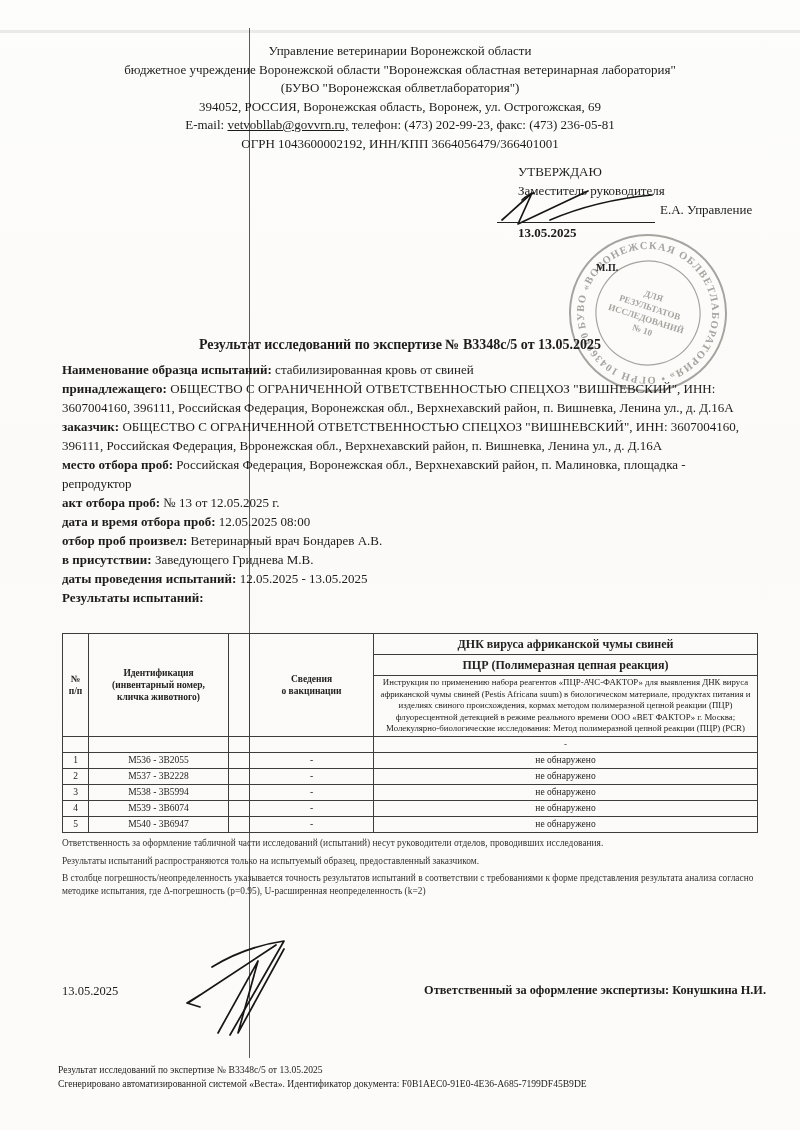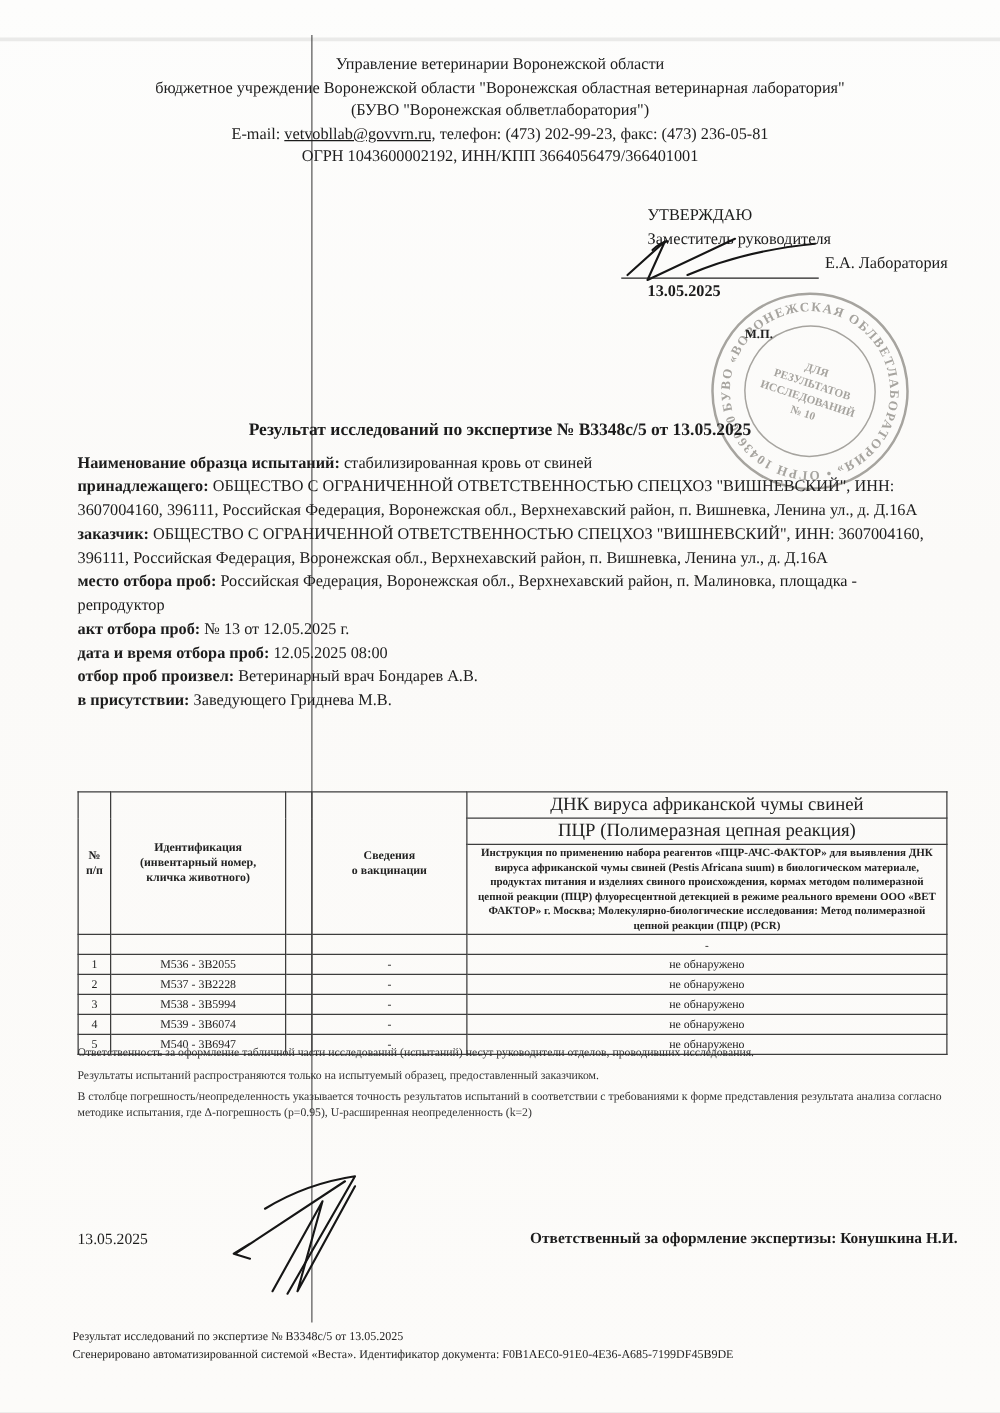--- a/index.html
+++ b/index.html
@@ -25,22 +25,22 @@
   .mp-mark{position:absolute;left:596px;top:262px;font-size:10px;font-weight:bold;color:#222;}
 
   .doc-title{position:absolute;left:50px;top:337px;width:700px;text-align:center;font-size:14px;font-weight:bold;}
 
   .info{position:absolute;left:62px;top:360px;width:696px;font-size:13px;line-height:19px;}
   .info b{font-weight:bold;}
 
   .rtable{position:absolute;left:62px;top:633px;width:696px;border-collapse:collapse;table-layout:fixed;}
   .rtable td,.rtable th{border:1px solid #3d3d3d;padding:1px 3px;text-align:center;vertical-align:middle;color:#222;}
   .hdr-small{font-size:9.5px;font-weight:bold;white-space:pre-line;line-height:12px;}
-  .hdr-bold{font-size:15px;font-weight:normal;height:18px;}
-  .hdr-instr{font-size:8.8px;font-weight:bold;line-height:11.5px;padding:2px 6px;}
+  .hdr-bold{font-size:12px;font-weight:bold;height:18px;}
+  .hdr-instr{font-size:8.8px;font-weight:normal;line-height:11.5px;padding:2px 6px;}
   .dash-row td{height:13px;font-size:9px;}
   .data-row td{height:13px;font-size:9.5px;}
 
   .notes{position:absolute;left:62px;top:837px;width:702px;font-size:9.4px;line-height:12.5px;color:#333;}
   .notes .note{margin-bottom:5px;}
 
   .signoff-date{position:absolute;left:62px;top:984px;font-size:12.5px;}
   .sig2{position:absolute;left:172px;top:935px;}
   .responsible{position:absolute;right:34px;top:983px;font-size:12.3px;font-weight:bold;}
 
@@ -54,37 +54,38 @@
 
 <div class="page">
 
   <div class="scan-band"></div>
   <div class="fold-line"></div>
 
   <div class="header">
     <div>Управление ветеринарии Воронежской области</div>
     <div>бюджетное учреждение Воронежской области "Воронежская областная ветеринарная лаборатория"</div>
     <div>(БУВО "Воронежская облветлаборатория")</div>
+    <div>394052, РОССИЯ, Воронежская область, Воронеж, ул. Острогожская, 69</div>
     <div>
       <span>E-mail: </span><span class="u">vetvobllab@govvrn.ru,</span><span>  телефон: (473) 202-99-23, факс: (473) 236-05-81</span>
     </div>
     <div>ОГРН 1043600002192, ИНН/КПП 3664056479/366401001</div>
   </div>
 
   <div class="approval">
     <div>УТВЕРЖДАЮ</div>
     <div>Заместитель руководителя</div>
   </div>
   <svg class="sig1" width="170" height="42" viewBox="0 0 170 42">
     <path class="sig-stroke" d="M10 34 L40 7 L26 38 L96 5"></path>
     <path class="sig-stroke" d="M58 34 C86 22 118 13 160 9"></path>
     <path class="sig-stroke" d="M30 14 C34 10 38 8 42 7"></path>
   </svg>
   <div class="sig1-line"></div>
-  <div class="approver-name">Е.А. Лаборатория</div>
+  <div class="approver-name">Е.А. Управление</div>
   <div class="approval-date">13.05.2025</div>
 
   <svg class="stamp" viewBox="0 0 170 170">
     <circle cx="85" cy="85" r="78" fill="none" stroke="#8f8c86" stroke-width="2"></circle>
     <circle cx="85" cy="85" r="52" fill="none" stroke="#8f8c86" stroke-width="1.2"></circle>
     <defs>
       <path id="ringpath" d="M85,85 m-64,0 a64,64 0 1,1 128,0 a64,64 0 1,1 -128,0"></path>
     </defs>
     <text font-size="10.5" font-weight="bold" letter-spacing="1.2" font-family="Liberation Serif, serif">
       <textPath href="#ringpath">БУВО «ВОРОНЕЖСКАЯ ОБЛВЕТЛАБОРАТОРИЯ» • ОГРН 1043600002192 •</textPath>
@@ -102,20 +103,22 @@
 
   <div class="info">
     <div><b>Наименование образца испытаний:</b><span> стабилизированная кровь от свиней</span></div>
     <div><b>принадлежащего:</b><span> ОБЩЕСТВО С ОГРАНИЧЕННОЙ ОТВЕТСТВЕННОСТЬЮ СПЕЦХОЗ "ВИШНЕВСКИЙ", ИНН: 3607004160, 396111, Российская Федерация, Воронежская обл., Верхнехавский район, п. Вишневка, Ленина ул., д. Д.16А</span></div>
     <div><b>заказчик:</b><span> ОБЩЕСТВО С ОГРАНИЧЕННОЙ ОТВЕТСТВЕННОСТЬЮ СПЕЦХОЗ "ВИШНЕВСКИЙ", ИНН: 3607004160, 396111, Российская Федерация, Воронежская обл., Верхнехавский район, п. Вишневка, Ленина ул., д. Д.16А</span></div>
     <div><b>место отбора проб:</b><span> Российская Федерация, Воронежская обл., Верхнехавский район, п. Малиновка, площадка - репродуктор</span></div>
     <div><b>акт отбора проб:</b><span> № 13 от 12.05.2025 г.</span></div>
     <div><b>дата и время отбора проб:</b><span> 12.05.2025 08:00</span></div>
     <div><b>отбор проб произвел:</b><span> Ветеринарный врач Бондарев А.В.</span></div>
     <div><b>в присутствии:</b><span> Заведующего Гриднева М.В.</span></div>
+    <div><b>даты проведения испытаний:</b><span> 12.05.2025 - 13.05.2025</span></div>
+    <div><b>Результаты испытаний:</b><span></span></div>
   </div>
 
   <table class="rtable">
     <colgroup>
       <col style="width:26px">
         <col style="width:140px">
         <col style="width:21px">
         <col style="width:124px">
         <col>
     </colgroup>

